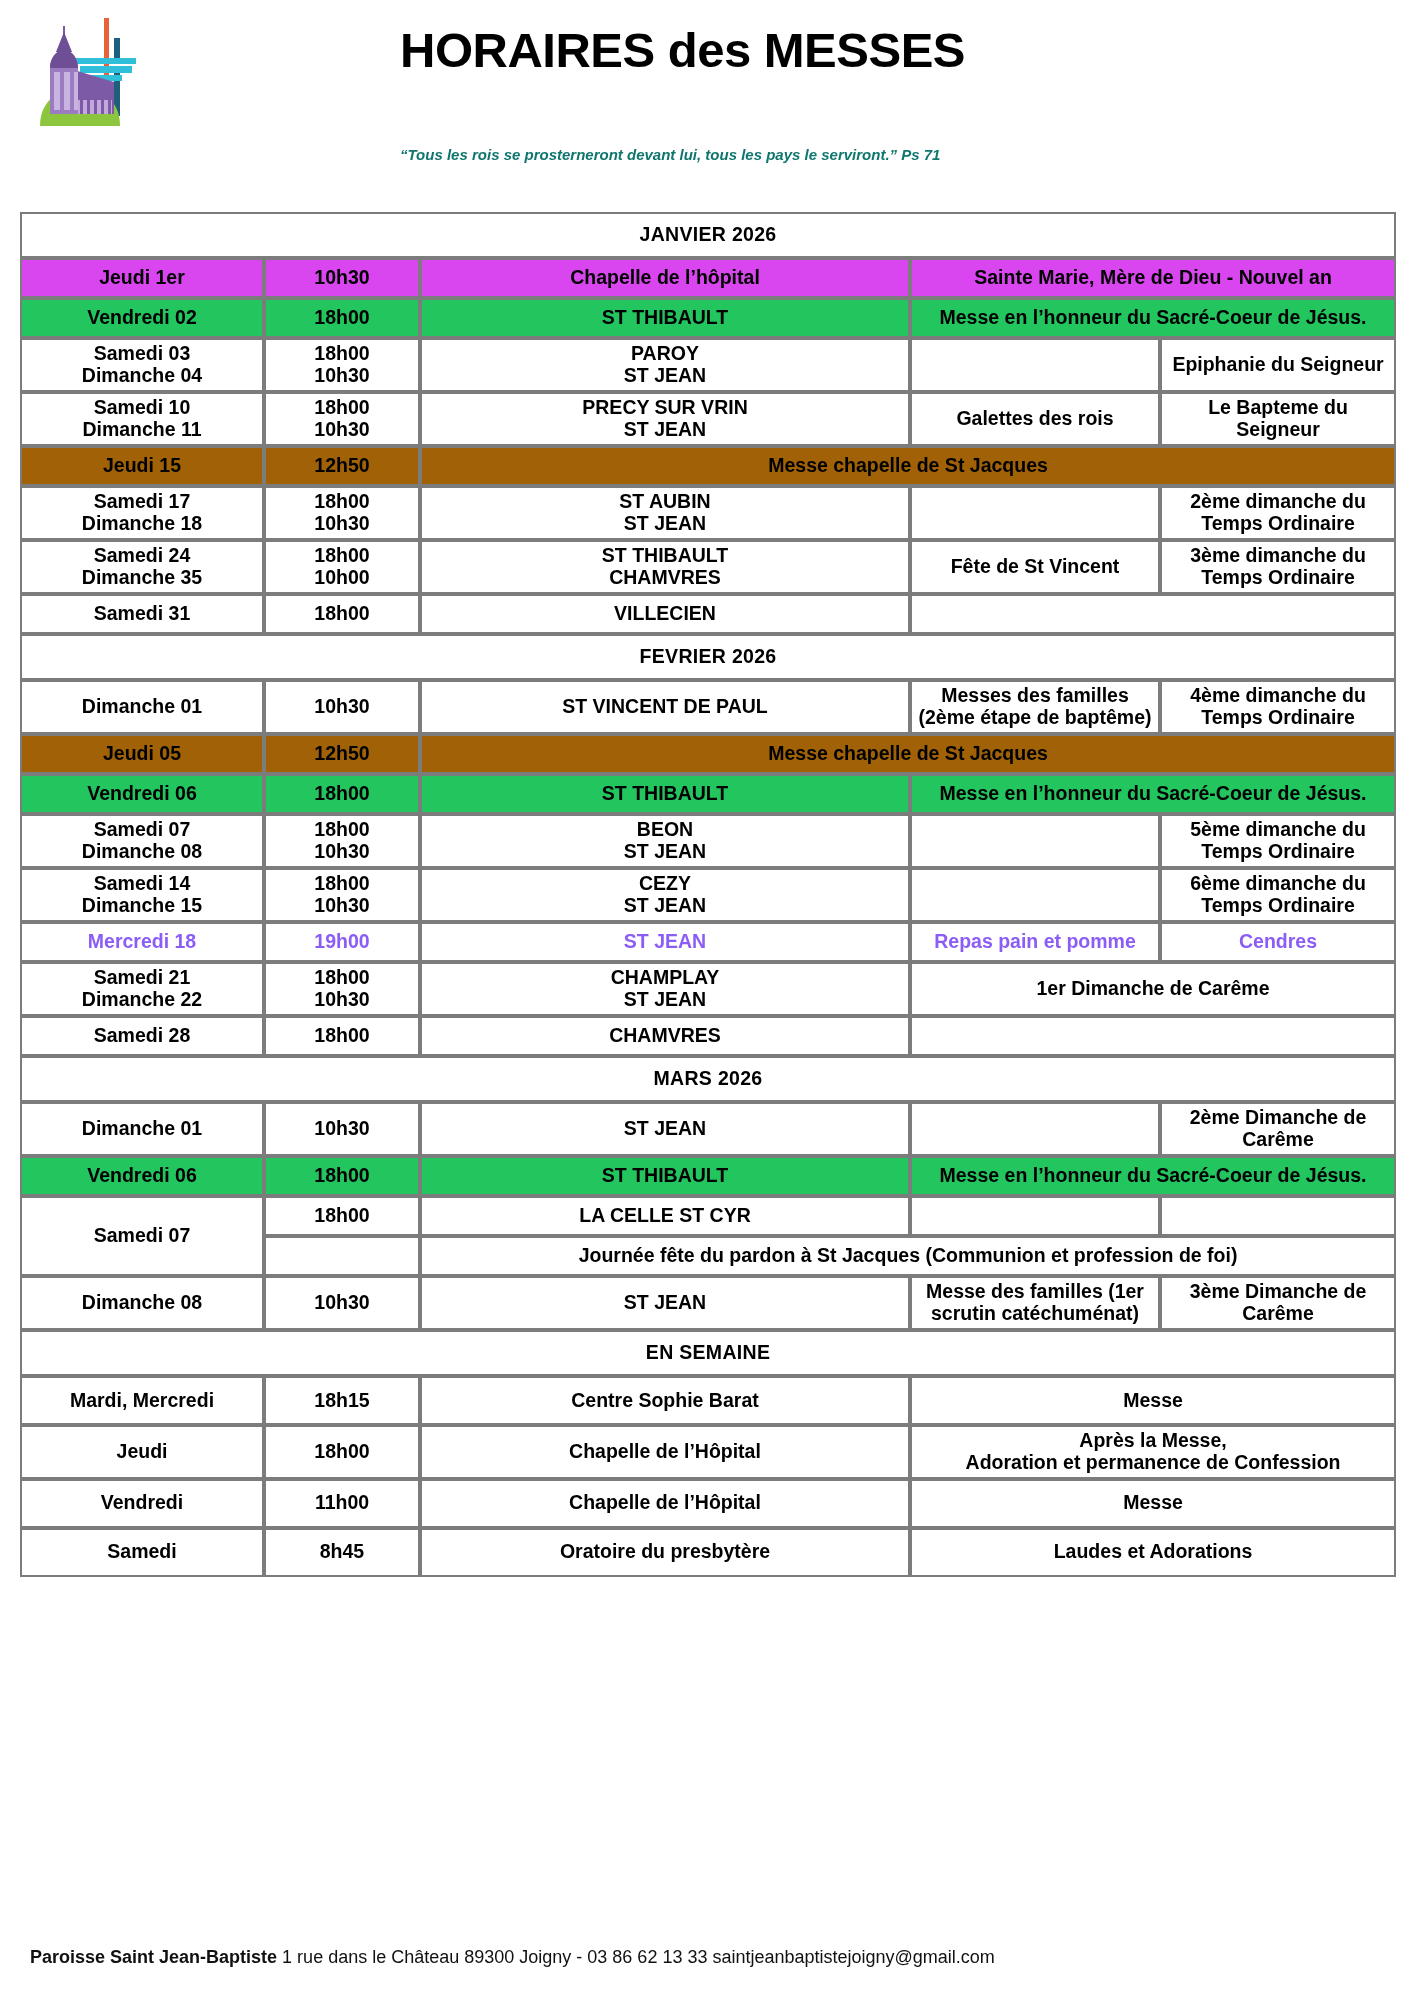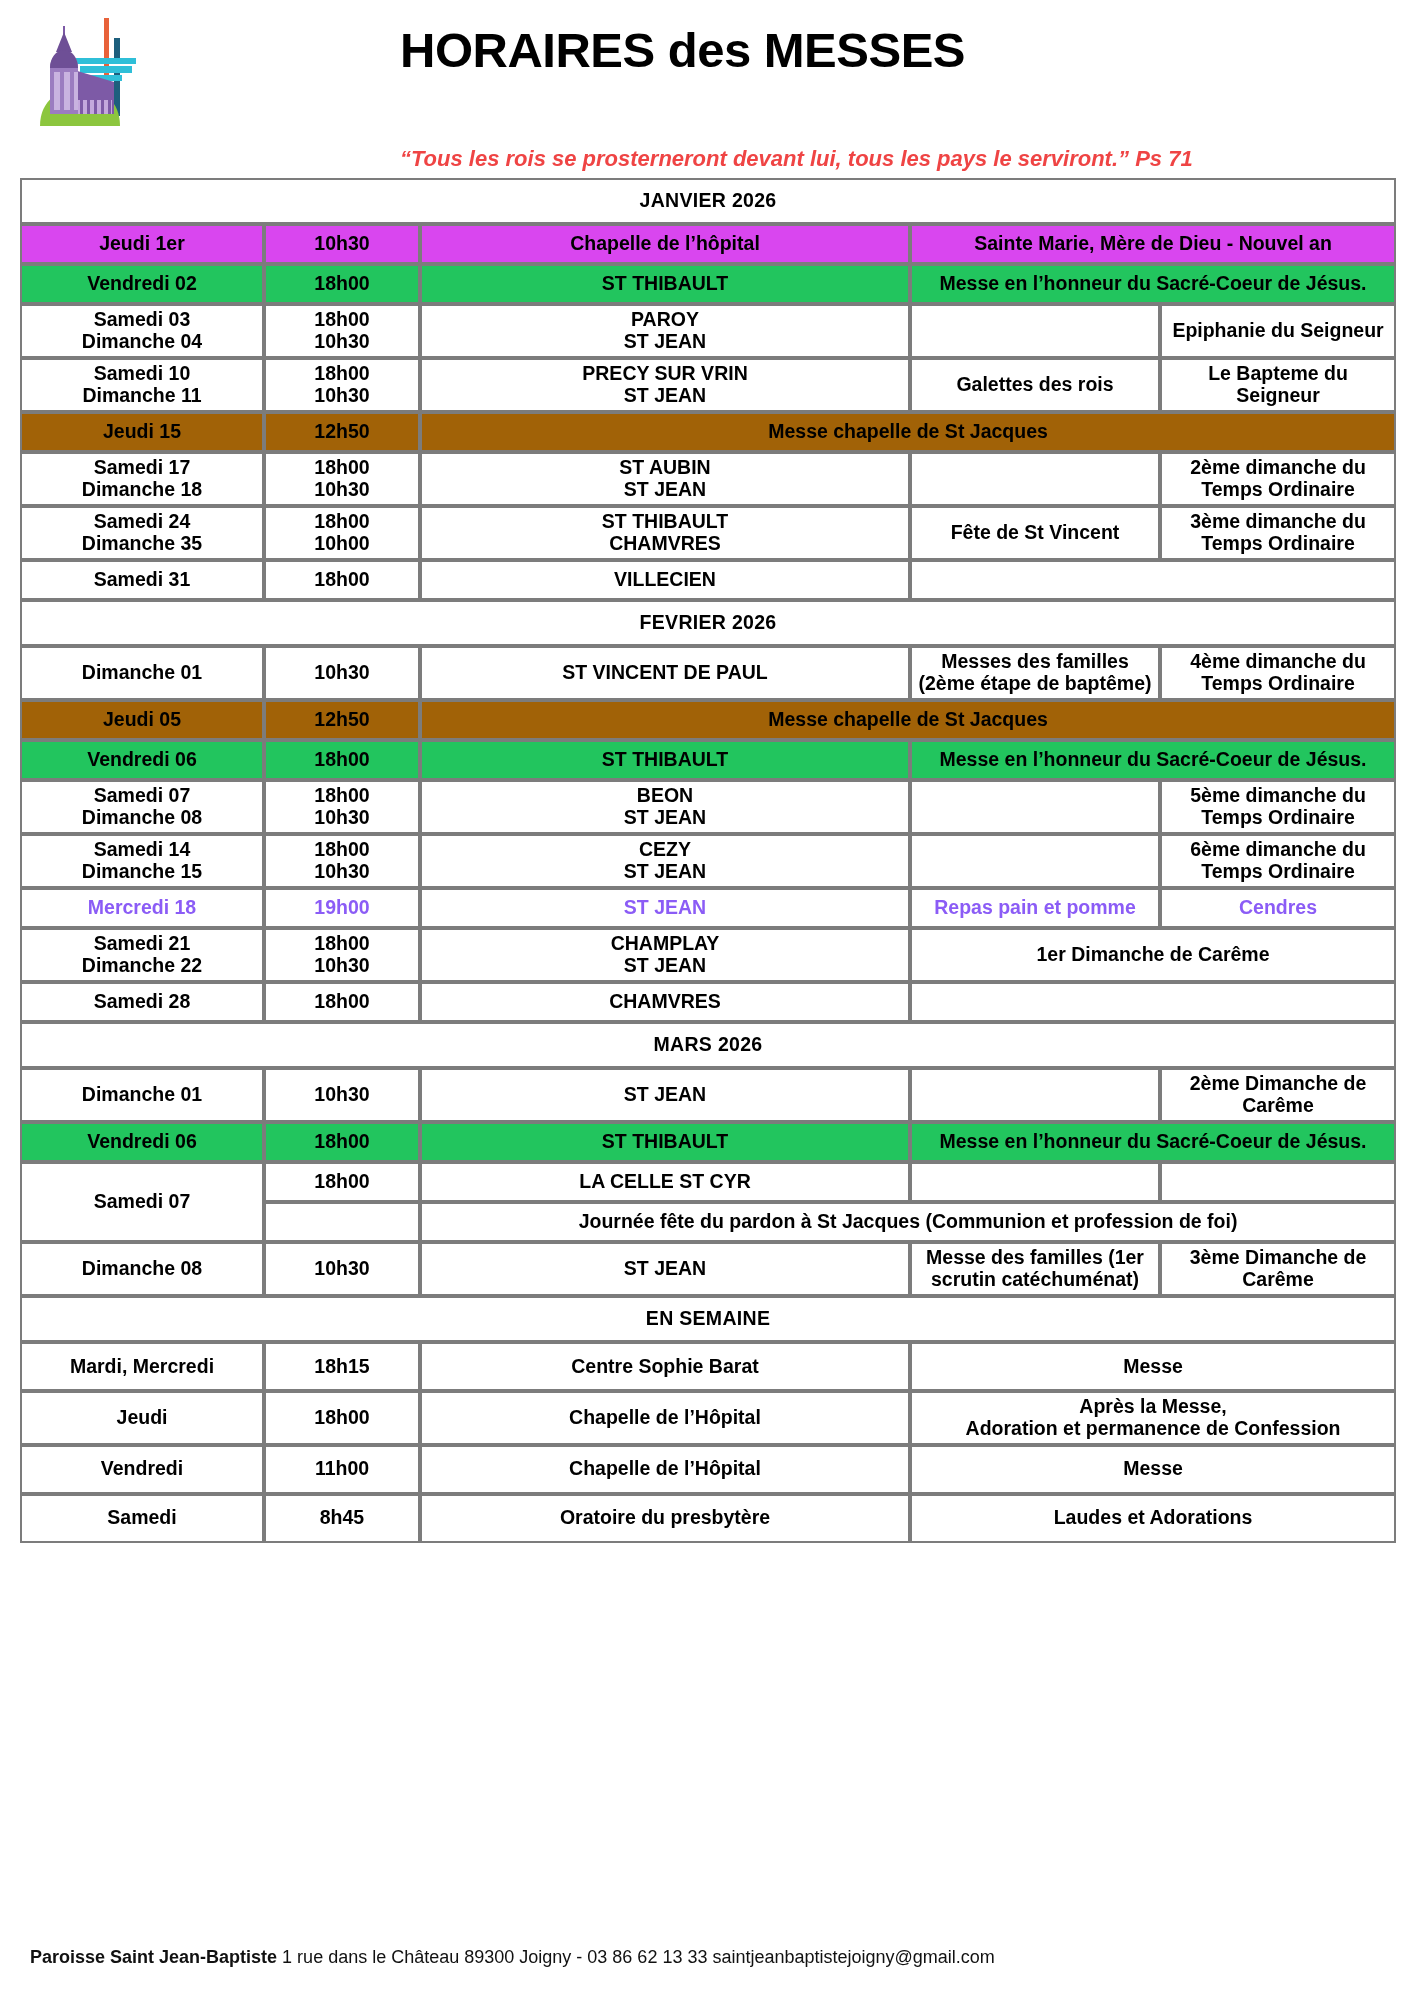--- a/index.html
+++ b/index.html
@@ -13,21 +13,21 @@
     position: relative;
     width: 1414px;
     height: 2000px;
     background: #fff;
     overflow: hidden;
   }
 
   
   .header {
     position: relative;
-    height: 178px;
+    height: 212px;
   }
   .logo {
     position: absolute;
     left: 22px;
     top: 14px;
     width: 125px;
     height: 118px;
   }
   .title {
     position: absolute;
@@ -36,24 +36,24 @@
     font-size: 49px;
     font-weight: bold;
     letter-spacing: -0.5px;
     color: #000;
     white-space: nowrap;
   }
   .verse {
     position: absolute;
     left: 400px;
     top: 146px;
-    font-size: 22px;
+    font-size: 15px;
     font-style: italic;
     font-weight: bold;
-    color: #ef4444;
+    color: #0f766e;
     white-space: nowrap;
   }
 
   
   table.sched {
     border-collapse: separate;
     border-spacing: 0;
     table-layout: fixed;
     width: 1376px;
     margin-left: 20px;

